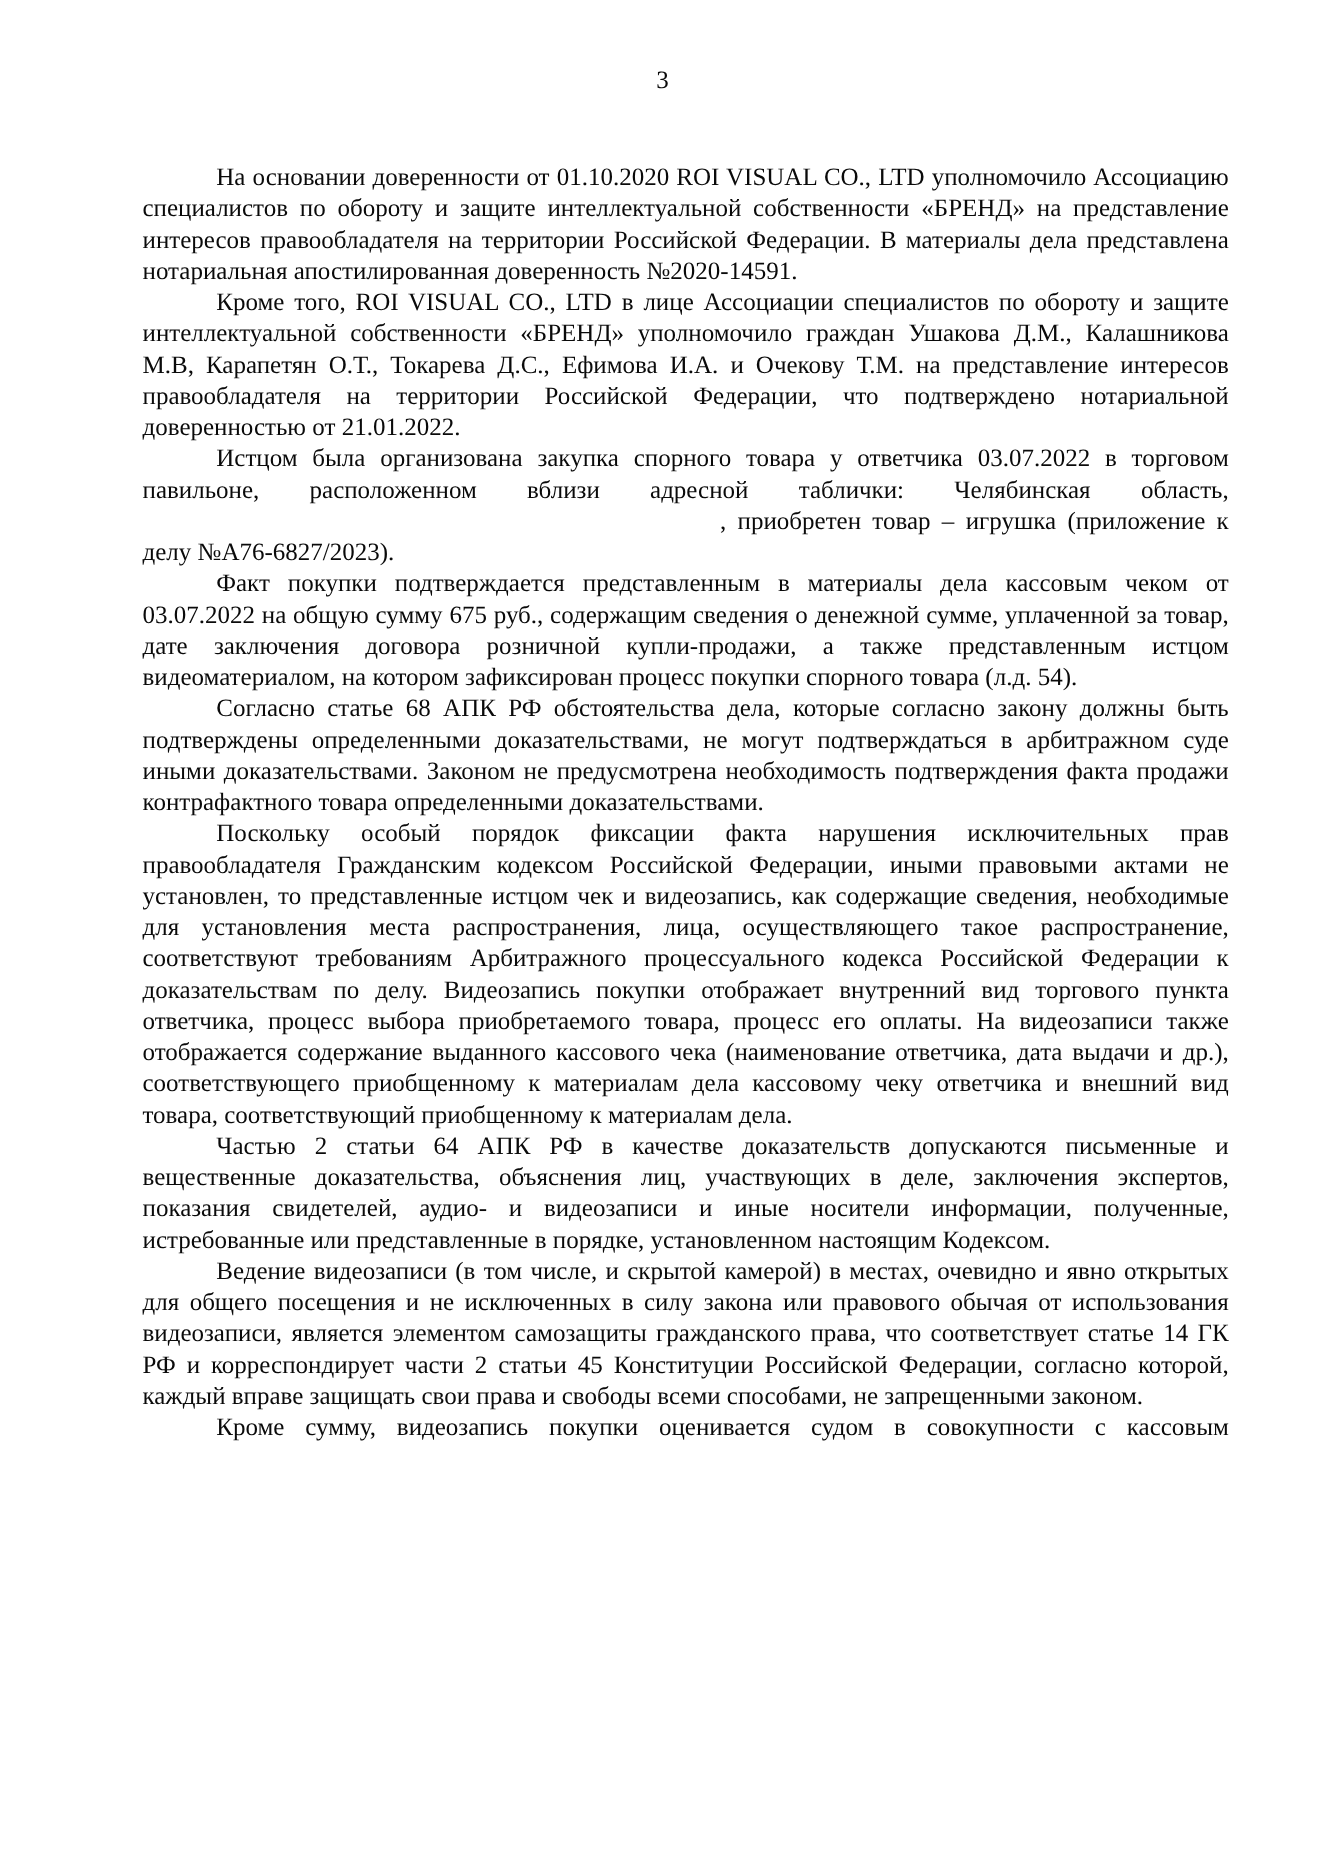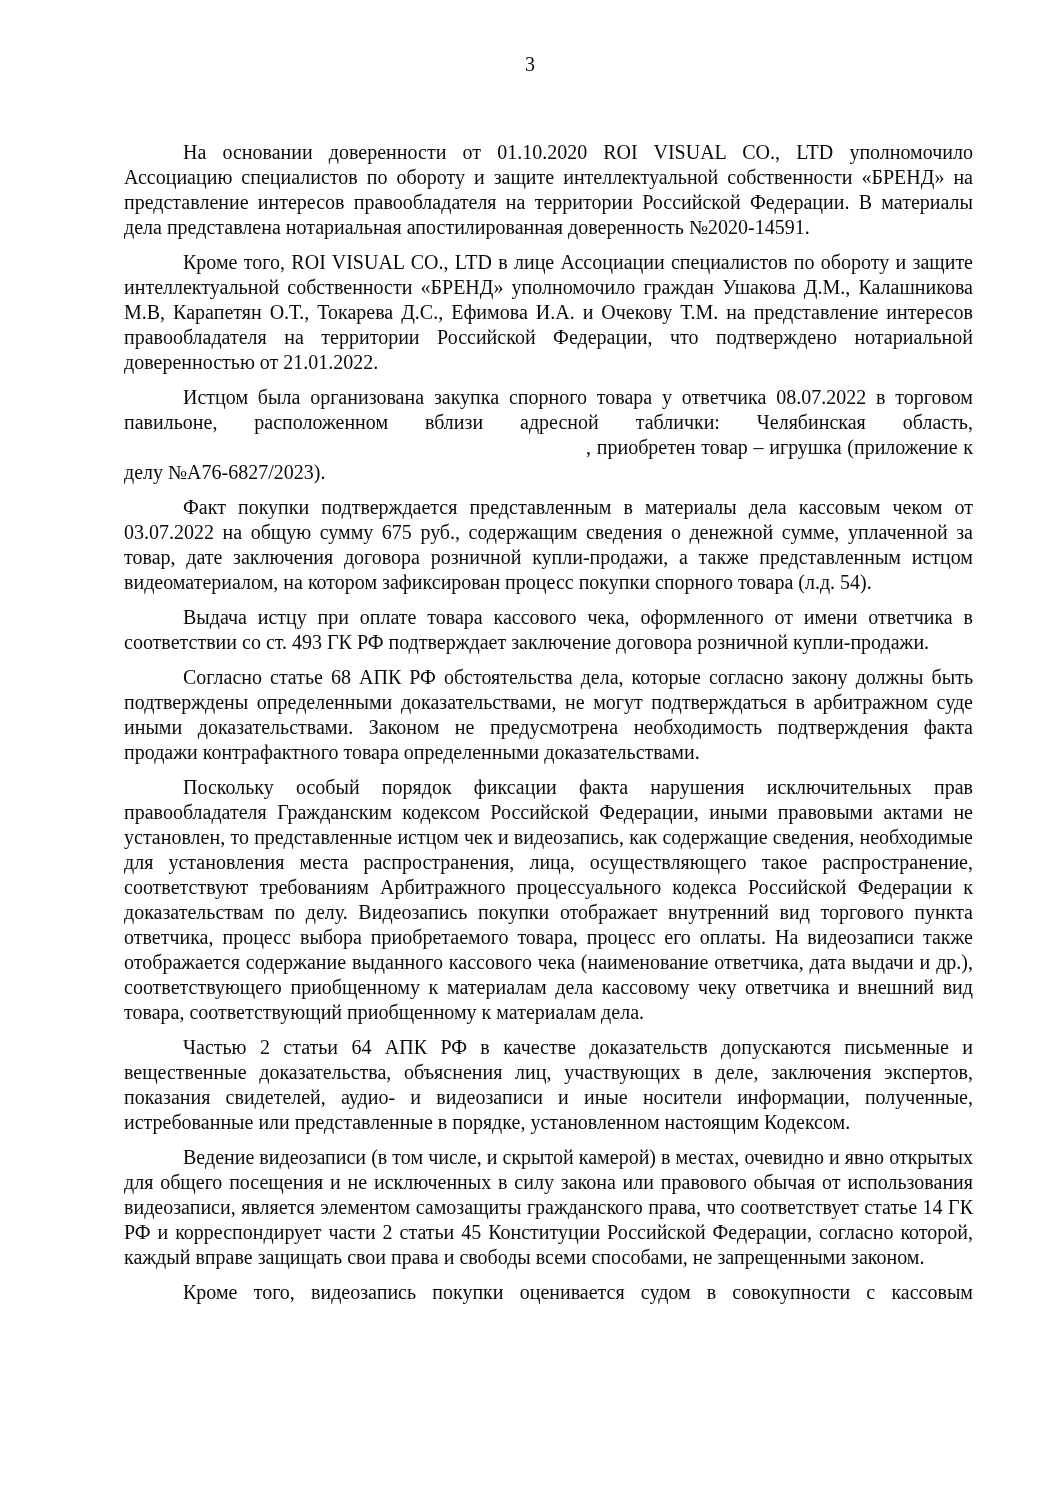--- a/index.html
+++ b/index.html
@@ -28,21 +28,21 @@
   .content {
     position: absolute;
     left: 114px;
     top: 130px;
     width: 869px;
     font-size: 20px;
     line-height: 25px;
     text-align: justify;
   }
   .content p {
-    margin: 10px;
+    margin: 0;
     padding: 0;
     text-indent: 59px;
   }
   .redaction-gap {
     display: inline-block;
     width: 462px;
     height: 1px;
     vertical-align: baseline;
   }
   
@@ -57,33 +57,32 @@
 
   <div class="page-number">3</div>
 
   <div class="content">
 
     <p>На основании доверенности от 01.10.2020 ROI VISUAL CO., LTD уполномочило Ассоциацию специалистов по обороту и защите интеллектуальной собственности «БРЕНД» на представление интересов правообладателя на территории Российской Федерации. В материалы дела представлена нотариальная апостилированная доверенность №2020-14591.</p>
 
     <p>Кроме того, ROI VISUAL CO., LTD в лице Ассоциации специалистов по обороту и защите интеллектуальной собственности «БРЕНД» уполномочило граждан Ушакова Д.М., Калашникова М.В, Карапетян О.Т., Токарева Д.С., Ефимова И.А. и Очекову Т.М. на представление интересов правообладателя на территории Российской Федерации, что подтверждено нотариальной доверенностью от 21.01.2022.</p>
 
     <p>
-      <span>Истцом была организована закупка спорного товара у ответчика 08.07.2022 в торговом павильоне, расположенном вблизи адресной таблички: Челябинская область,</span>
+      <span>Истцом была организована закупка спорного товара у ответчика 03.07.2022 в торговом павильоне, расположенном вблизи адресной таблички: Челябинская область,</span>
       <span class="redaction-gap"></span><span>, приобретен товар – игрушка (приложение к делу №А76-6827/2023).</span>
     </p>
 
     <p>Факт покупки подтверждается представленным в материалы дела кассовым чеком от 03.07.2022 на общую сумму 675 руб., содержащим сведения о денежной сумме, уплаченной за товар, дате заключения договора розничной купли-продажи, а также представленным истцом видеоматериалом, на котором зафиксирован процесс покупки спорного товара (л.д. 54).</p>
 
-    <p>Выдача истцу при оплате товара кассового чека, оформленного от имени ответчика в соответствии со ст. 493 ГК РФ подтверждает заключение договора розничной купли-продажи.</p>
 
     <p>Согласно статье 68 АПК РФ обстоятельства дела, которые согласно закону должны быть подтверждены определенными доказательствами, не могут подтверждаться в арбитражном суде иными доказательствами. Законом не предусмотрена необходимость подтверждения факта продажи контрафактного товара определенными доказательствами.</p>
 
     <p>Поскольку особый порядок фиксации факта нарушения исключительных прав правообладателя Гражданским кодексом Российской Федерации, иными правовыми актами не установлен, то представленные истцом чек и видеозапись, как содержащие сведения, необходимые для установления места распространения, лица, осуществляющего такое распространение, соответствуют требованиям Арбитражного процессуального кодекса Российской Федерации к доказательствам по делу. Видеозапись покупки отображает внутренний вид торгового пункта ответчика, процесс выбора приобретаемого товара, процесс его оплаты. На видеозаписи также отображается содержание выданного кассового чека (наименование ответчика, дата выдачи и др.), соответствующего приобщенному к материалам дела кассовому чеку ответчика и внешний вид товара, соответствующий приобщенному к материалам дела.</p>
 
     <p>Частью 2 статьи 64 АПК РФ в качестве доказательств допускаются письменные и вещественные доказательства, объяснения лиц, участвующих в деле, заключения экспертов, показания свидетелей, аудио- и видеозаписи и иные носители информации, полученные, истребованные или представленные в порядке, установленном настоящим Кодексом.</p>
 
     <p>Ведение видеозаписи (в том числе, и скрытой камерой) в местах, очевидно и явно открытых для общего посещения и не исключенных в силу закона или правового обычая от использования видеозаписи, является элементом самозащиты гражданского права, что соответствует статье 14 ГК РФ и корреспондирует части 2 статьи 45 Конституции Российской Федерации, согласно которой, каждый вправе защищать свои права и свободы всеми способами, не запрещенными законом.</p>
 
 
-    <p class="continues">Кроме того, видеозапись покупки оценивается судом в совокупности с кассовым</p>
+    <p class="continues">Кроме сумму, видеозапись покупки оценивается судом в совокупности с кассовым</p>
 
   </div>
 </div>
 
 </body></html>

